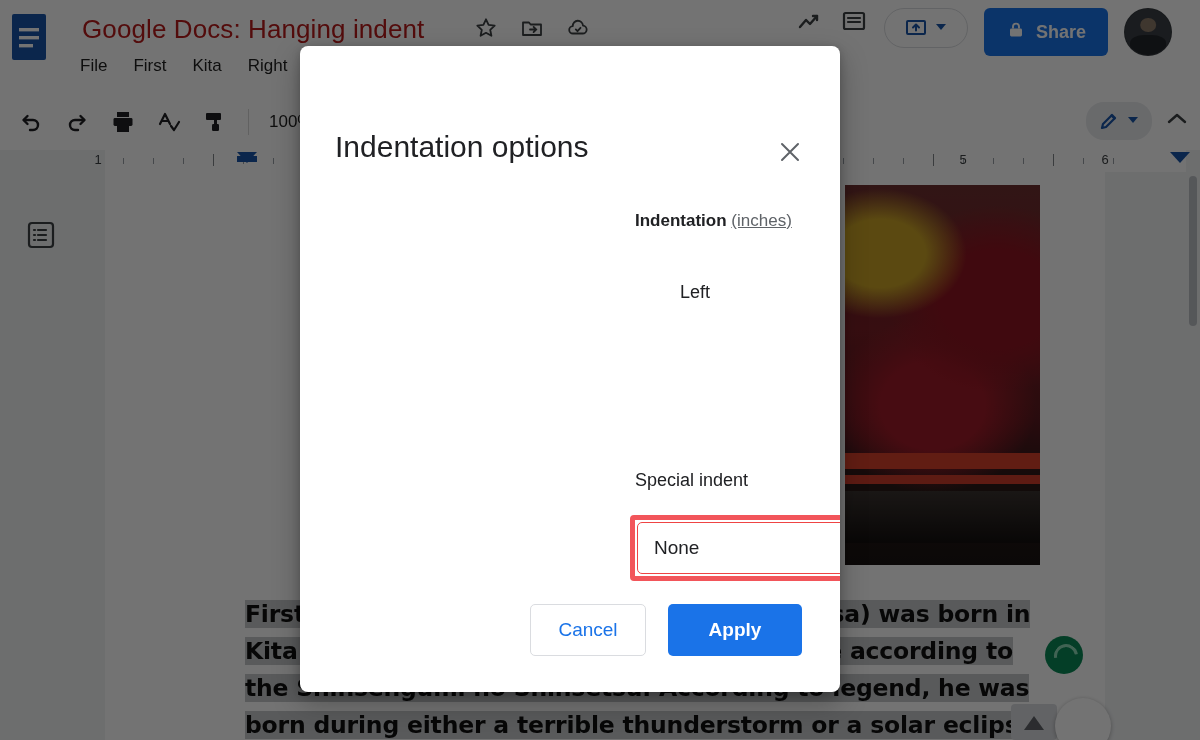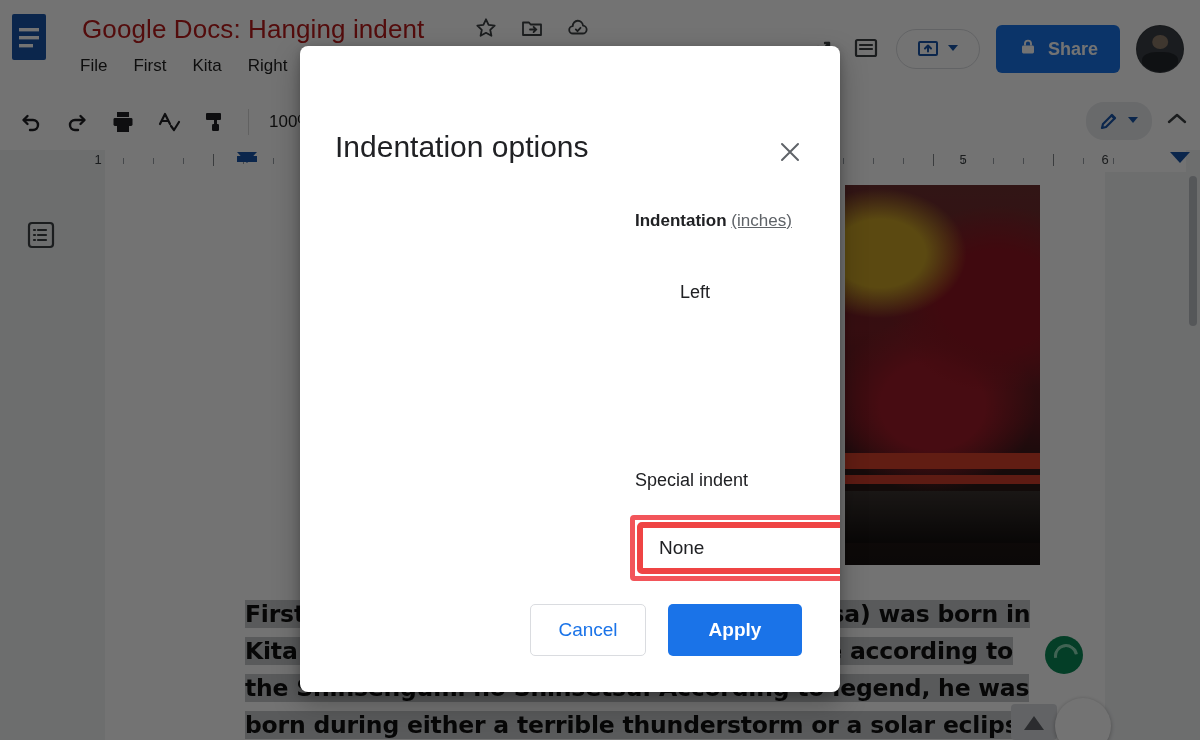--- a/index.html
+++ b/index.html
@@ -40,23 +40,23 @@
     display: flex; gap: 22px; align-items: center;
   }
   .title-icons .ic { width: 24px; height: 24px; display:block; }
   .menubar {
     position: absolute; left: 80px; top: 56px;
     display: flex; gap: 26px;
     font-size: 17px; color: #1f1f1f;
   }
   .menubar span { white-space: nowrap; }
   .hdr-right {
-    position: absolute; right: 0; top: 25px;
-    display: flex; align-items: center; gap: 16px;
-    padding-right: 16px;
+    position: absolute; right: 0; top: 8px;
+    display: flex; align-items: flex-start; gap: 16px;
+    padding-right: 28px;
   }
   .trend-ic, .comment-ic { width: 28px; height: 28px; }
   .present-btn {
     width: 84px; height: 40px; border: 1px solid #dadce0; border-radius: 20px;
     display: flex; align-items: center; justify-content: center; gap: 6px;
     background: #fff;
   }
   .share-btn {
     height: 48px; padding: 0 22px; border-radius: 6px;
     background: #1a73e8; color: #fff;
@@ -220,21 +220,21 @@
   .field-label { font-size: 18px; color: #202124; }
 
   .select-wrap {
     position: absolute; left: 330px; top: 469px;
     width: 328px; height: 66px;
     border: 5px solid #f2555a; border-radius: 4px;
     padding: 2px;
   }
   .select-box {
     width: 100%; height: 100%;
-    border: 6px solid #ef4444; border-radius: 5px; background: #fff;
+    border: 1px solid #ef4444; border-radius: 5px; background: #fff;
     display: flex; align-items: center; padding: 0 14px 0 16px;
     justify-content: space-between;
   }
   .select-box .val { font-size: 19px; color: #202124; }
 
   .btn-row {
     position: absolute; right: 38px; bottom: 36px;
     display: flex; align-items: center; gap: 22px;
   }
   .btn {

